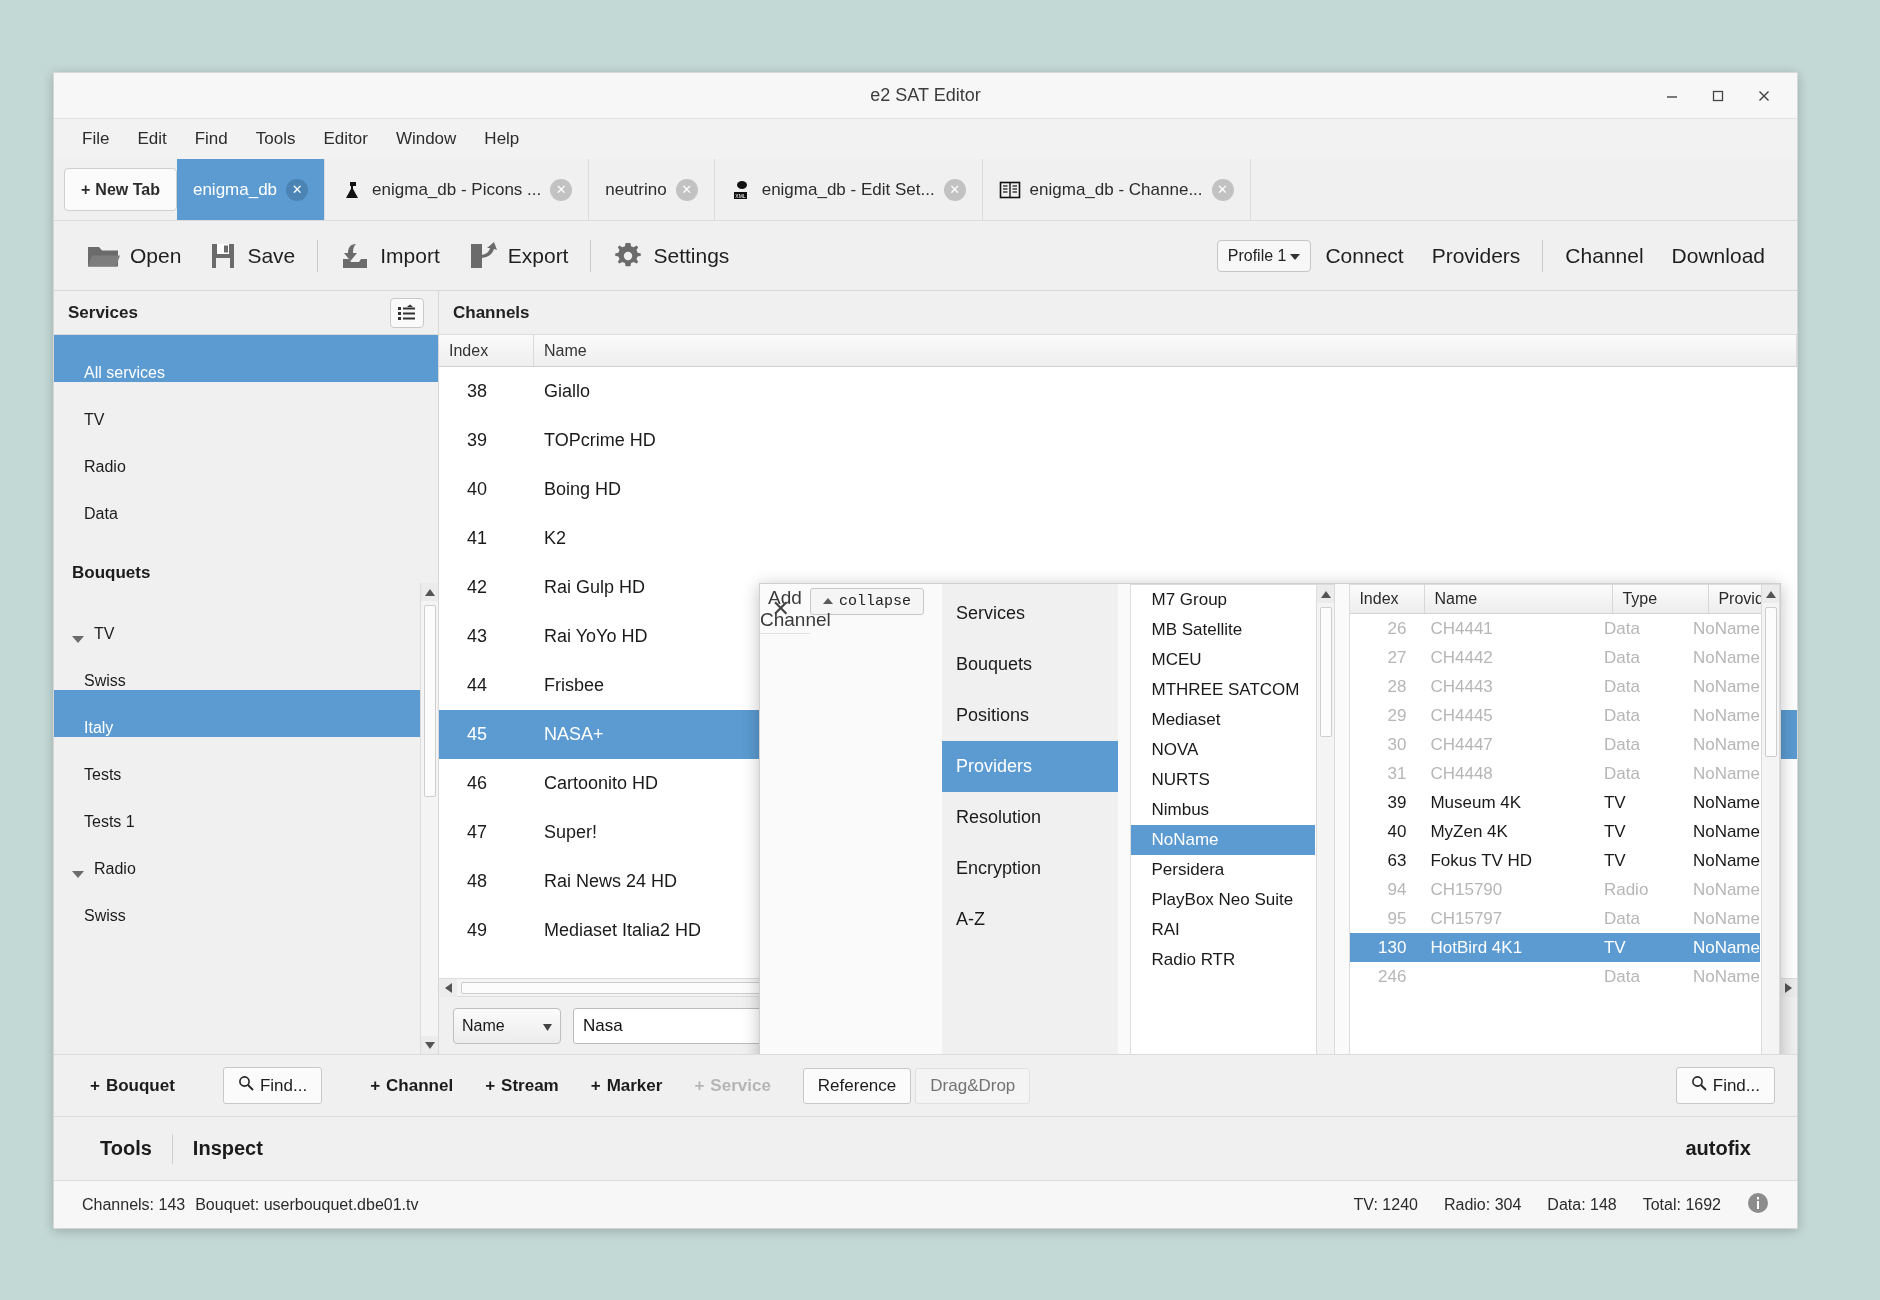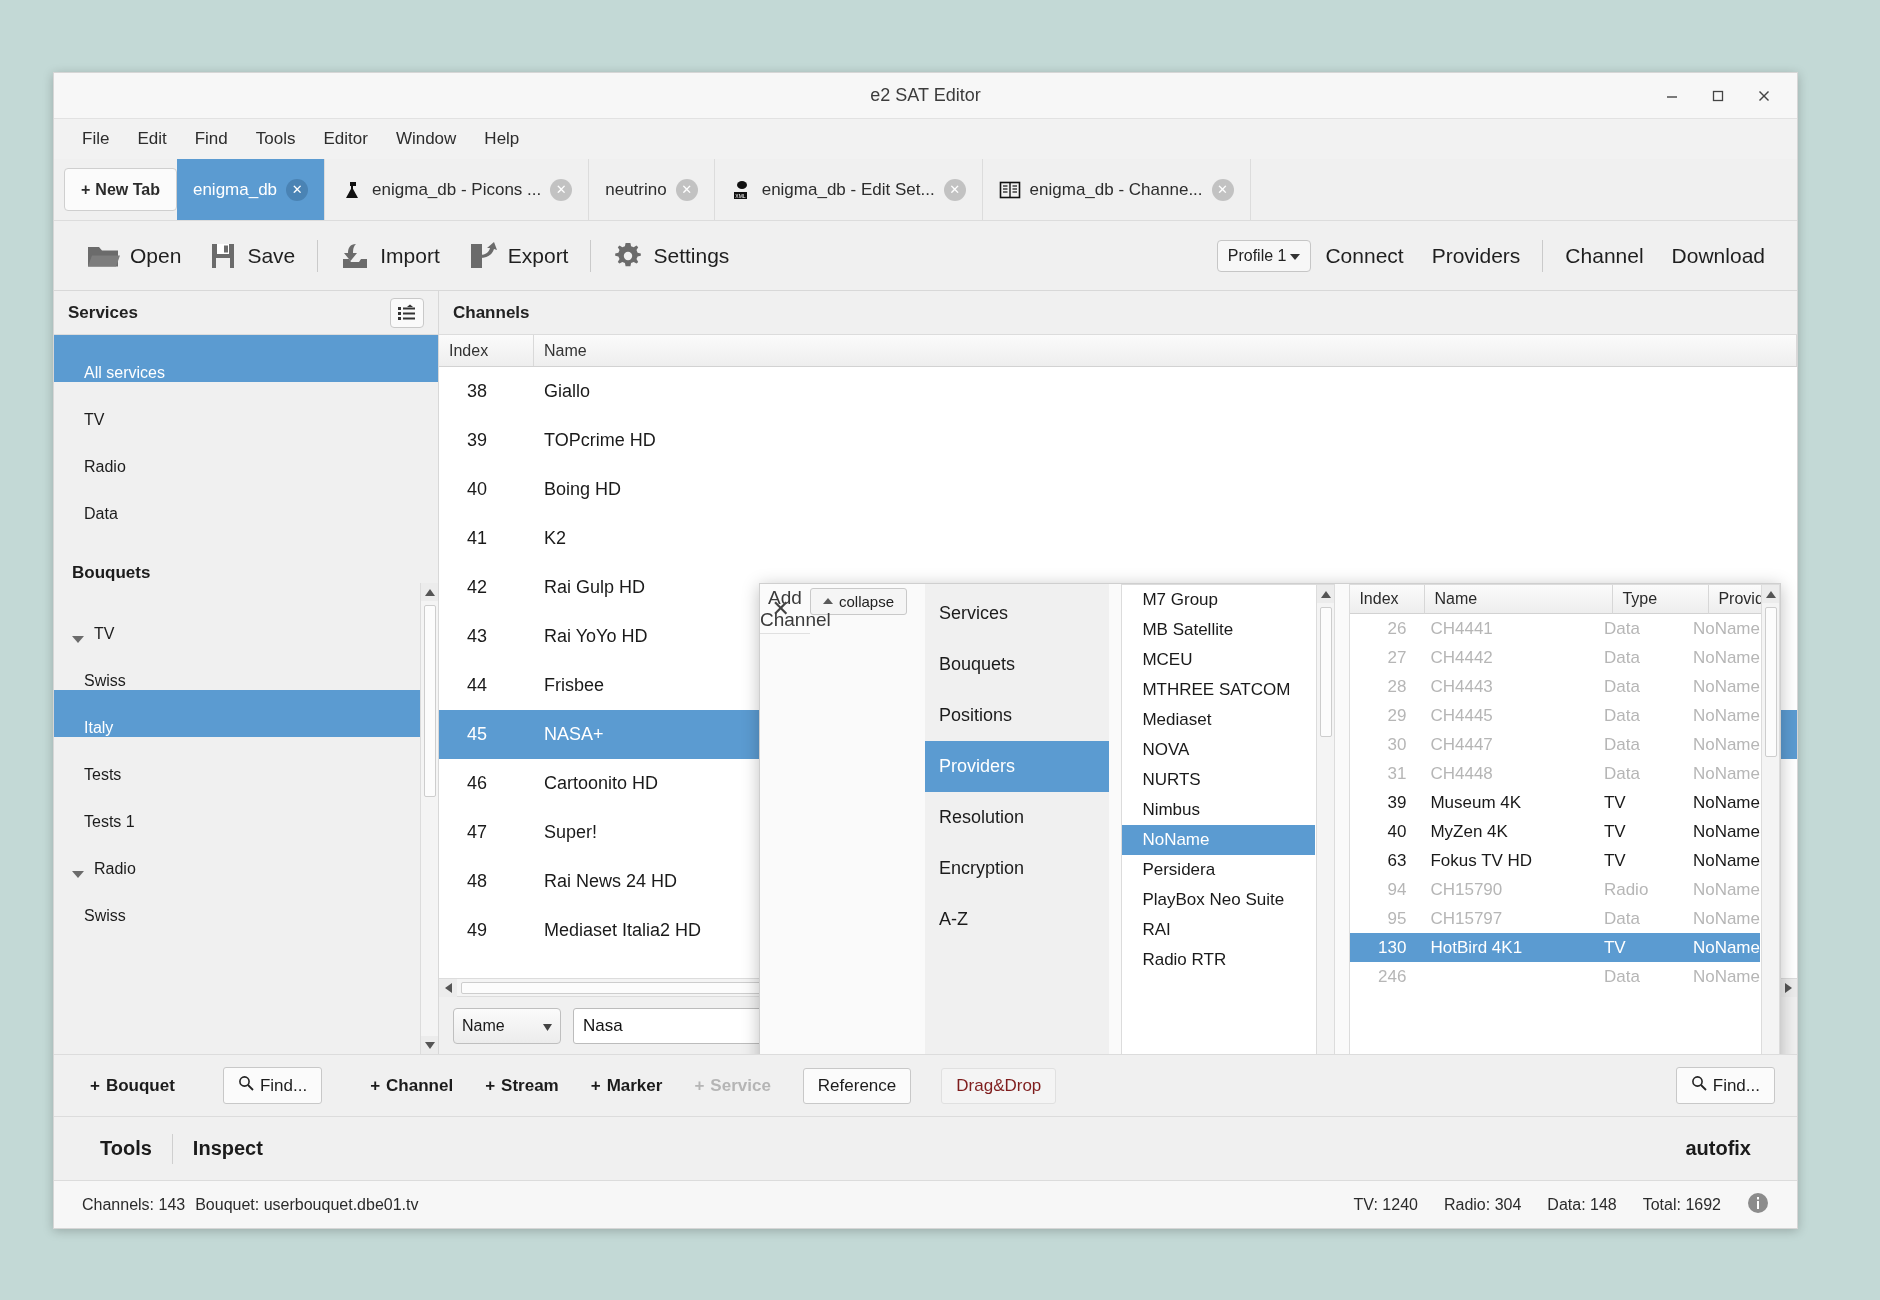--- a/index.html
+++ b/index.html
@@ -149,21 +149,21 @@
   .fbtn.hl { background: #6fbbf0; color: #fff; }
   .fclose { margin-left: auto; padding-right: 8px; font-size: 20px; color: #555; }
 
   
   .actionbar { height: 62px; display: flex; align-items: center; gap: 4px; padding: 0 22px;
                background: #f0f0f0; border-top: 1px solid #dcdcdc; flex: 0 0 62px; }
   .abtn { display: flex; align-items: center; gap: 6px; padding: 7px 14px; font-size: 17px;
           font-weight: bold; color: #1c1c1c; border-radius: 3px; }
   .abtn.disabled { color: #b5b5b5; }
   .abtn.boxed { border: 1px solid #c8c8c8; background: #fbfbfb; font-weight: normal; }
-  .abtn.boxed.disabled { border-color: #e0e0e0; background: #f4f4f4; color: #7f1d1d; margin-left: 26px; }
+  .abtn.boxed.disabled { border-color: #e0e0e0; background: #f4f4f4; color: #737373; }
 
   
   .toolsbar { height: 64px; display: flex; align-items: center; padding: 0 26px; gap: 0;
               background: #f0f0f0; border-top: 1px solid #dcdcdc; flex: 0 0 64px; }
   .toolsbar .tl { font-size: 20px; font-weight: bold; color: #1b1b1b; padding: 0 20px; }
   .toolsbar .vline { width: 1px; height: 30px; background: #cfcfcf; }
 
   
   .statusbar { height: 48px; display: flex; align-items: center; padding: 0 28px;
                background: #f7f7f7; border-top: 1px solid #dcdcdc; font-size: 16px; color: #2b2b2b;
@@ -175,21 +175,21 @@
     position: absolute; left: 705px; top: 292px; width: 1022px; height: 650px;
     background: #fafafa; border: 1px solid #cfcfcf;
     box-shadow: 0 3px 16px rgba(0,0,0,.25);
     display: flex; flex-direction: row; z-index: 40;
   }
   .modal-title { height: 50px; background: #fbfbfb; border-bottom: 1px solid #e0e0e0;
                  display: flex; align-items: center; position: relative; flex: 0 0 50px; }
   .modal-title .mt { position: absolute; left: 0; right: 0; text-align: center; font-size: 19px; color: #3a3a3a; }
   .modal-title .mclose { margin-left: auto; padding-right: 20px; font-size: 22px; color: #444; z-index: 2; }
   .collapse-row { height: 34px; display: flex; justify-content: flex-end; align-items: center;
-                  padding-right: 18px; background: #fafafa; flex: 0 0 34px; }
+                  padding-right: 18px; background: #fafafa; flex: 0 0 34px; font-family: Liberation Mono, monospace; }
   .collapse-btn { border: 1px solid #c9c9c9; background: #f5f5f5; border-radius: 3px;
                   padding: 4px 12px; font-size: 15px; color: #222; display: flex; align-items: center; gap: 6px; }
   .caret-up { width: 0; height: 0; border-left: 5px solid transparent; border-right: 5px solid transparent;
               border-bottom: 6px solid #5a5a5a; }
   .modal-body { flex: 1; display: flex; padding: 0 0 0 0; overflow: hidden; }
 
   .cat-col { width: 200px; background: #f0f0f0; padding-top: 4px; }
   .cat-item { height: 51px; display: flex; align-items: center; padding-left: 14px;
               font-size: 18px; color: #1b1b1b; }
   .cat-item.sel { background: #5b9bd1; color: #fff; }

